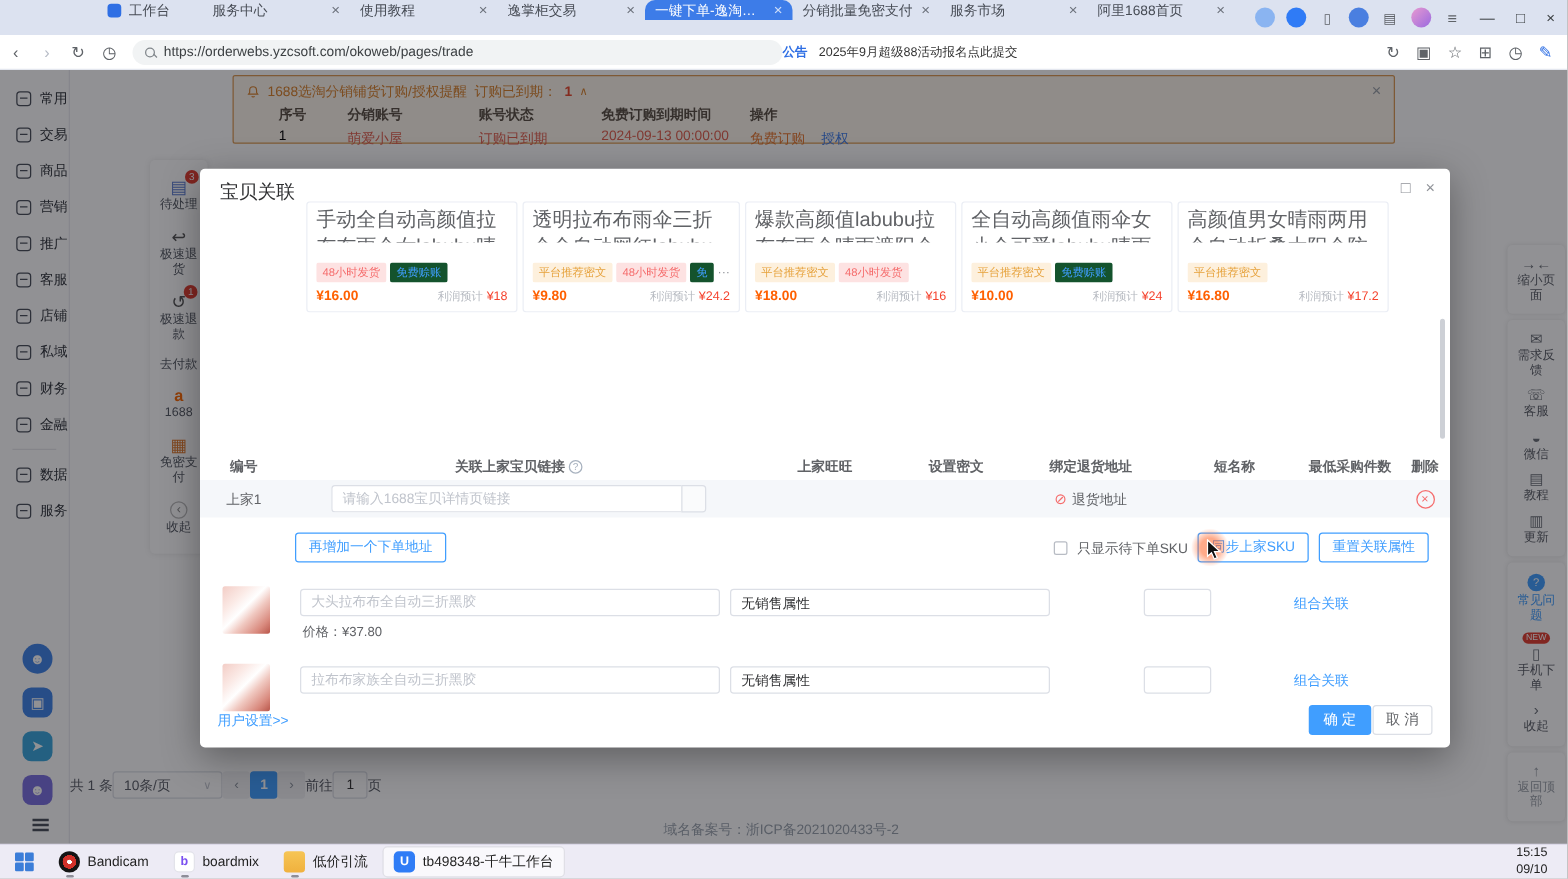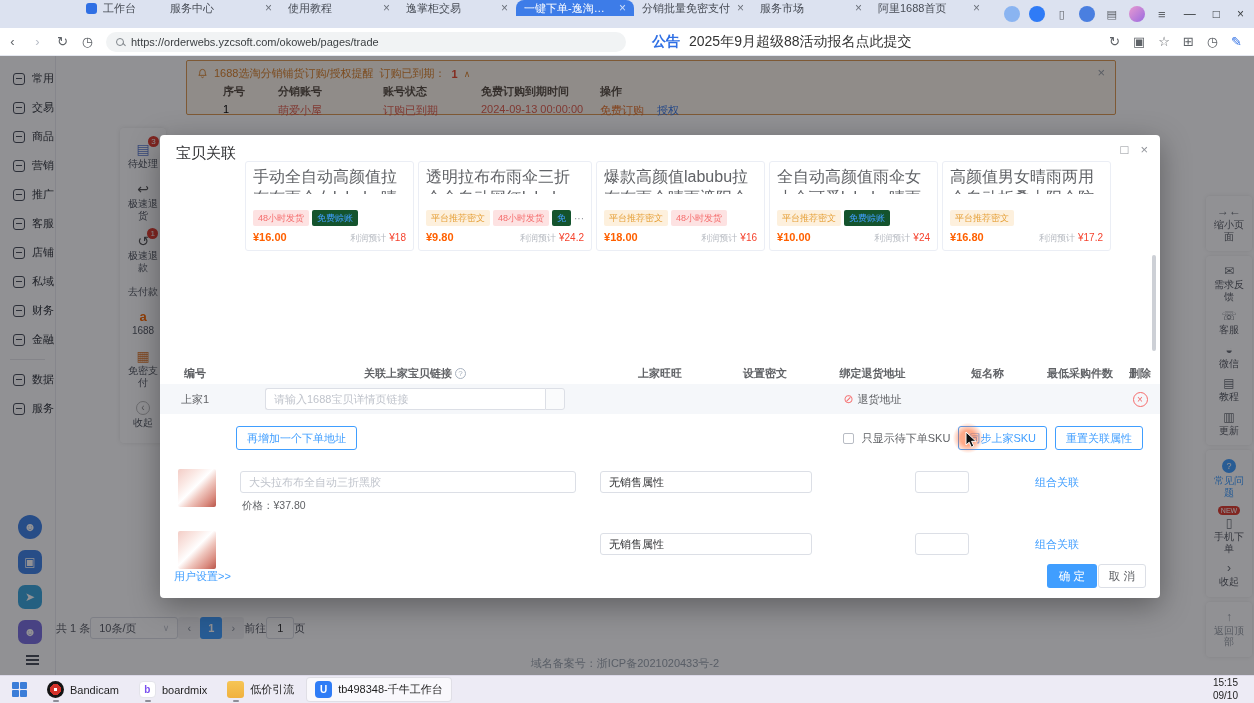--- a/index.html
+++ b/index.html
@@ -29,21 +29,21 @@
   .win-controls{display:flex;align-items:center;gap:17px;padding:0 10px 0 6px;color:#3c4043;font-size:12px;flex:0 0 auto}
 
   
   .addressbar{position:absolute;top:28px;left:0;width:1254px;height:28px;background:#fff;border-bottom:1px solid #e4e7ef;display:flex;align-items:center;z-index:10}
   .nav-ic{width:25px;text-align:center;font-size:13px;color:#5f6368}
   .nav-ic.dis{color:#b8bdc7}
   .omnibox{width:520px;height:20px;background:#f1f3f4;border-radius:11px;display:flex;align-items:center;gap:7px;padding:0 10px;margin-left:6px}
   .mag{width:8px;height:8px;border:1.4px solid #80868b;border-radius:50%;position:relative;flex:0 0 auto}
   .mag::after{content:"";position:absolute;width:4px;height:1.4px;background:#80868b;transform:rotate(45deg);right:-3.4px;bottom:-1px}
   .url{font-size:11px;color:#3c4043;white-space:nowrap;overflow:hidden}
-  .notice{margin-left:26px;display:flex;align-items:center;gap:9px;font-size:14px}
+  .notice{display:flex;align-items:center;gap:9px;font-size:10px}
   .notice-badge{color:#2f6fe4;font-weight:700}
   .notice-text{color:#333}
   .addr-icons{margin-left:auto;display:flex;align-items:center;gap:13px;padding-right:12px;font-size:13px;color:#5f6368}
   .addr-icons .blue{color:#2f6fe4}
 
   
   .page{position:absolute;top:56px;left:0;width:1254px;height:619px;background:#fff;z-index:1}
   .sidebar{position:absolute;top:0;left:0;width:56px;height:619px;background:#fff;border-right:1px solid #ececf1;padding-top:8px}
   .side-item{display:flex;align-items:center;gap:7px;padding:7px 0 7px 13px;font-size:11px;color:#2e3239}
   .side-ic{width:12px;height:12px;border:1.4px solid #4a4f5a;border-radius:3px;position:relative;flex:0 0 auto}
@@ -140,21 +140,21 @@
   .btn-o{height:24px;padding:0 10px;border:1px solid var(--accent);color:var(--accent);background:#fff;border-radius:3px;font-size:11px;line-height:22px;display:inline-block}
   .add-btn{position:absolute;left:76px;top:0}
   .right-actions{position:absolute;right:17px;top:0;display:flex;align-items:center;gap:8px}
   .cbx{width:11px;height:11px;border:1px solid #b8bcc4;border-radius:2px;background:#fff;flex:0 0 auto}
   .cbx-label{font-size:11px;color:#606266}
   .products{position:absolute;top:330px;left:0;width:1000px}
   .prod{position:relative;height:62px}
   .thumb{position:absolute;left:18px;top:4px;width:38px;height:38px;border-radius:2px;background:linear-gradient(135deg,#f3cdc6 0%,#fbeae6 28%,#ffffff 46%,#f0c8c0 62%,#d98a7e 84%,#b9564a 100%)}
   .name-inp{position:absolute;left:80px;top:6px;width:336px;height:22px}
   .price-line{position:absolute;left:82px;top:34px;font-size:10.5px;color:#606266}
-  .attr-inp{position:absolute;left:440px;top:6px;width:212px;height:22px}
+  .attr-inp{position:absolute;left:424px;top:6px;width:256px;height:22px}
   .qty-inp{position:absolute;left:755px;top:6px;width:54px;height:22px}
   .combo{position:absolute;left:875px;top:10px;color:var(--accent)}
   .user-set{position:absolute;left:14px;bottom:14px;color:var(--accent)}
   .ok-btn{position:absolute;right:63px;bottom:10px;height:24px;padding:0 12px;background:var(--accent);color:#fff;border-radius:3px;font-size:11.5px;line-height:24px}
   .cancel-btn{position:absolute;right:14px;bottom:10px;height:24px;padding:0 10px;border:1px solid #dcdfe6;color:#606266;background:#fff;border-radius:3px;font-size:11.5px;line-height:22px}
   .m-scroll{position:absolute;right:4px;top:120px;width:4px;height:96px;background:#cdd0d6;border-radius:2px}
 
   
   .cursor-wrap{position:absolute;left:953px;top:423px;z-index:100;pointer-events:none}
   .glow{position:absolute;left:0;top:0;width:30px;height:30px;background:radial-gradient(circle,rgba(255,100,40,.55) 0 35%,rgba(255,100,40,0) 72%)}
@@ -710,20 +710,21 @@
           <span class="thumb"></span>
           <input class="inp name-inp" placeholder="大头拉布布全自动三折黑胶" style="">
           <span class="price-line"><i style="font-style:normal">价格：</i><i style="font-style:normal">¥37.80</i></span>
           <input class="inp attr-inp" value="无销售属性" style="">
           <input class="inp qty-inp" style="">
           <a class="combo">组合关联</a>
         </div>
 
         <div class="prod">
           <span class="thumb"></span>
+          <input class="inp name-inp" placeholder="拉布布家族全自动三折黑胶" style="">
 
           <input class="inp attr-inp" value="无销售属性" style="">
           <input class="inp qty-inp" style="">
           <a class="combo">组合关联</a>
         </div>
 
     </div>
 
     <a class="user-set">用户设置&gt;&gt;</a>
     <span class="ok-btn">确 定</span>

